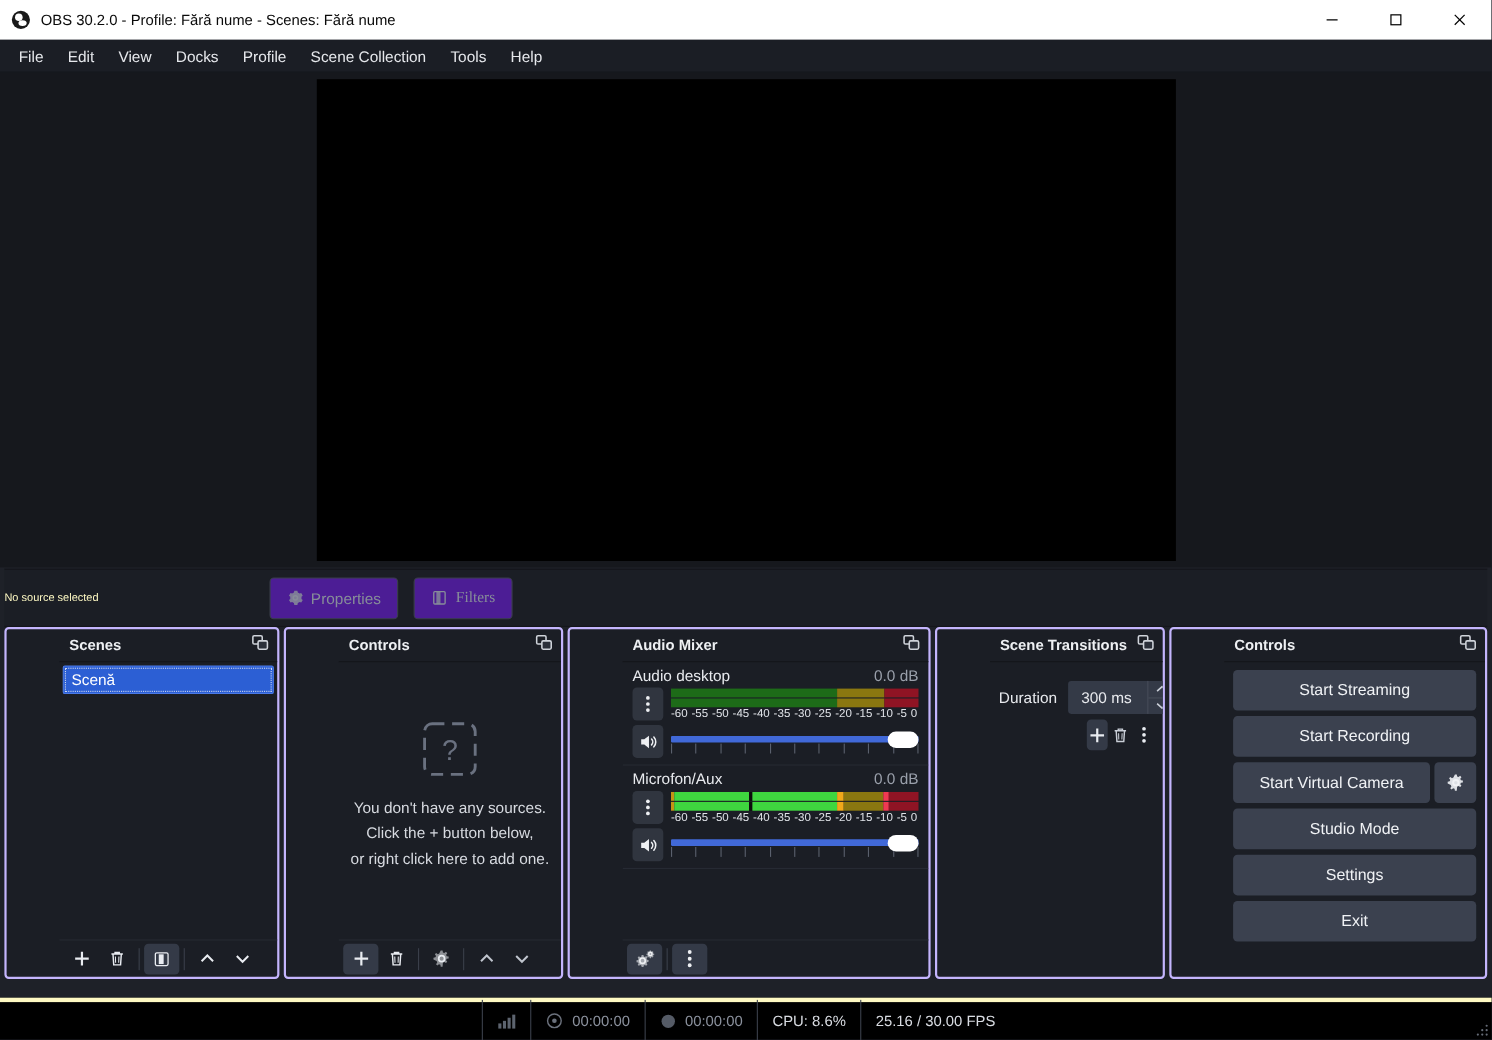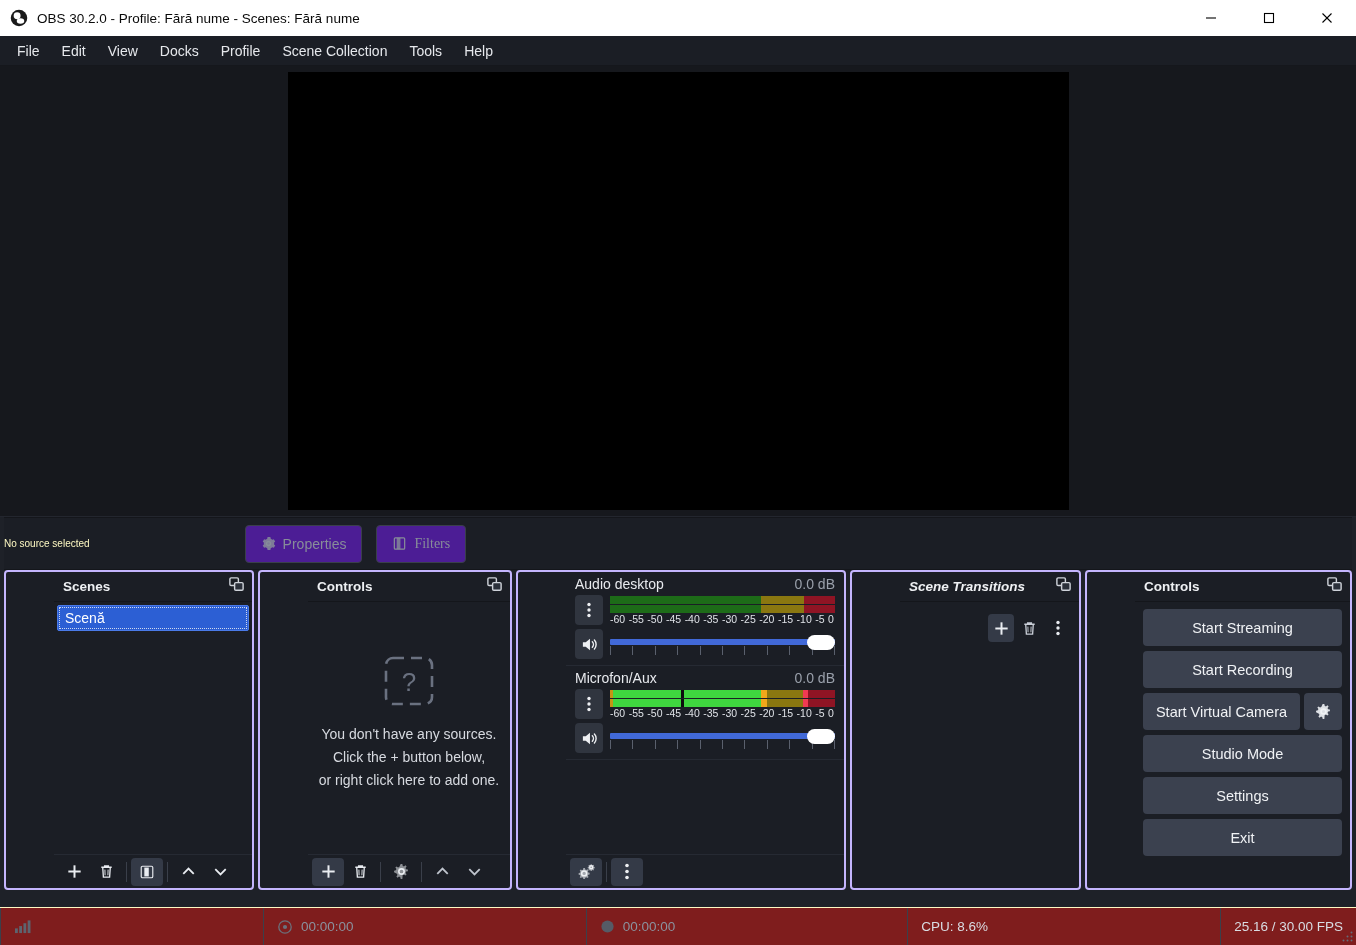--- a/index.html
+++ b/index.html
@@ -68,21 +68,21 @@
   .docks {
     display: flex; height: 320px; gap: 0; padding: 0 2px;
   }
   .dock {
     background: #1b1e25; border: 2px solid #c4b5fd; border-radius: 4px;
     display: flex; flex-direction: column; margin: 0 2px; padding-left: 48px;
   }
   .dock-scenes { width: 250px; }
   .dock-sources { width: 254px; }
   .dock-mixer { width: 330px; }
-  .dock-trans { width: 231px; font-style: italic; }
+  .dock-trans { width: 209px; }
   .dock-controls { flex: 1; }
 
   .dock-head {
     height: 30px; display: flex; align-items: center;
     padding: 0 7px 0 9px; flex: none;
     border-bottom: 1px solid #14161b;
   }
   .dock-title { font-size: 13.5px; font-weight: bold; color: #eef0f3; }
   .float-icon { margin-left: auto; }
 
@@ -192,22 +192,22 @@
   .ctl-vcam-row { display: flex; gap: 4px; }
   .ctl-vcam { flex: 1; }
   .ctl-gear {
     width: 38px; background: #3b414f; border-radius: 4px;
     display: flex; align-items: center; justify-content: center;
   }
 
   
   .statusbar {
     position: absolute; left: 0; bottom: 0; width: 1356px; height: 38px;
-    background: #7f1d1d; display: flex; align-items: center;
-    justify-content: space-between; border-top: 1px solid #fef9c3;
+    background: #000000; display: flex; align-items: center;
+    justify-content: center; border-top: 4px solid #fef9c3;
   }
   .st-cell {
     height: 38px; display: flex; align-items: center; gap: 8px;
     padding: 0 13px; font-size: 13.5px; color: #d9dce2;
     border-left: 1px solid #3b404b;
   }
   .st-dim { color: #8b919d; }
   .grip { position: absolute; right: 2px; bottom: 2px; }
 </style>
 </head>
@@ -379,20 +379,29 @@
       </div>
       <div class="ibtn">
         <svg width="19" height="19" viewBox="0 0 20 20">
           <polyline points="4.5,7.5 10,13 15.5,7.5" fill="none" stroke="#bfc4cd" stroke-width="1.9"></polyline>
         </svg>
       </div>
     </div>
   </div>
 
   <div class="dock dock-mixer">
+    <div class="dock-head">
+      <span class="dock-title">Audio Mixer</span>
+      <span class="float-icon">
+        <svg width="17" height="17" viewBox="0 0 18 18">
+          <rect x="2" y="2" width="9" height="8" rx="1.3" fill="none" stroke="#cfd3da" stroke-width="1.5"></rect>
+          <rect x="7" y="7" width="9" height="8" rx="1.3" fill="#2b303a" stroke="#cfd3da" stroke-width="1.5"></rect>
+        </svg>
+      </span>
+    </div>
     <div class="dock-body">
 
       <div class="mx-strip">
         <div class="mx-top">
           <span class="mx-name">Audio desktop</span>
           <span class="mx-db">0.0 dB</span>
         </div>
         <div class="mx-row">
           <div class="mx-sq">
             <svg width="4" height="16" viewBox="0 0 4 16">
@@ -560,20 +569,38 @@
       <span class="dock-title">Scene Transitions</span>
       <span class="float-icon">
         <svg width="17" height="17" viewBox="0 0 18 18">
           <rect x="2" y="2" width="9" height="8" rx="1.3" fill="none" stroke="#cfd3da" stroke-width="1.5"></rect>
           <rect x="7" y="7" width="9" height="8" rx="1.3" fill="#2b303a" stroke="#cfd3da" stroke-width="1.5"></rect>
         </svg>
       </span>
     </div>
     <div class="dock-body">
       <div class="tr-body">
+        <div class="dur-row">
+          <span class="dur-label">Duration</span>
+          <div class="dur-field">
+            <span class="dur-val">300 ms</span>
+            <span class="dur-spin">
+              <span>
+                <svg width="11" height="7" viewBox="0 0 12 7">
+                  <polyline points="1,5.5 6,1 11,5.5" fill="none" stroke="#c9ced7" stroke-width="1.6"></polyline>
+                </svg>
+              </span>
+              <span>
+                <svg width="11" height="7" viewBox="0 0 12 7">
+                  <polyline points="1,1.5 6,6 11,1.5" fill="none" stroke="#c9ced7" stroke-width="1.6"></polyline>
+                </svg>
+              </span>
+            </span>
+          </div>
+        </div>
         <div class="tr-btns">
           <div class="ibtn hl">
             <svg width="19" height="19" viewBox="0 0 20 20">
               <line x1="10" y1="3.5" x2="10" y2="16.5" stroke="#e9ecf1" stroke-width="2.1"></line>
               <line x1="3.5" y1="10" x2="16.5" y2="10" stroke="#e9ecf1" stroke-width="2.1"></line>
             </svg>
           </div>
           <div class="ibtn">
             <svg width="17" height="17" viewBox="0 0 18 18">
               <path d="M3.5 4.5h11M7 4.5V3h4v1.5M5 4.5l.7 10.5h6.6L13 4.5" fill="none" stroke="#c9ced7" stroke-width="1.4"></path>

